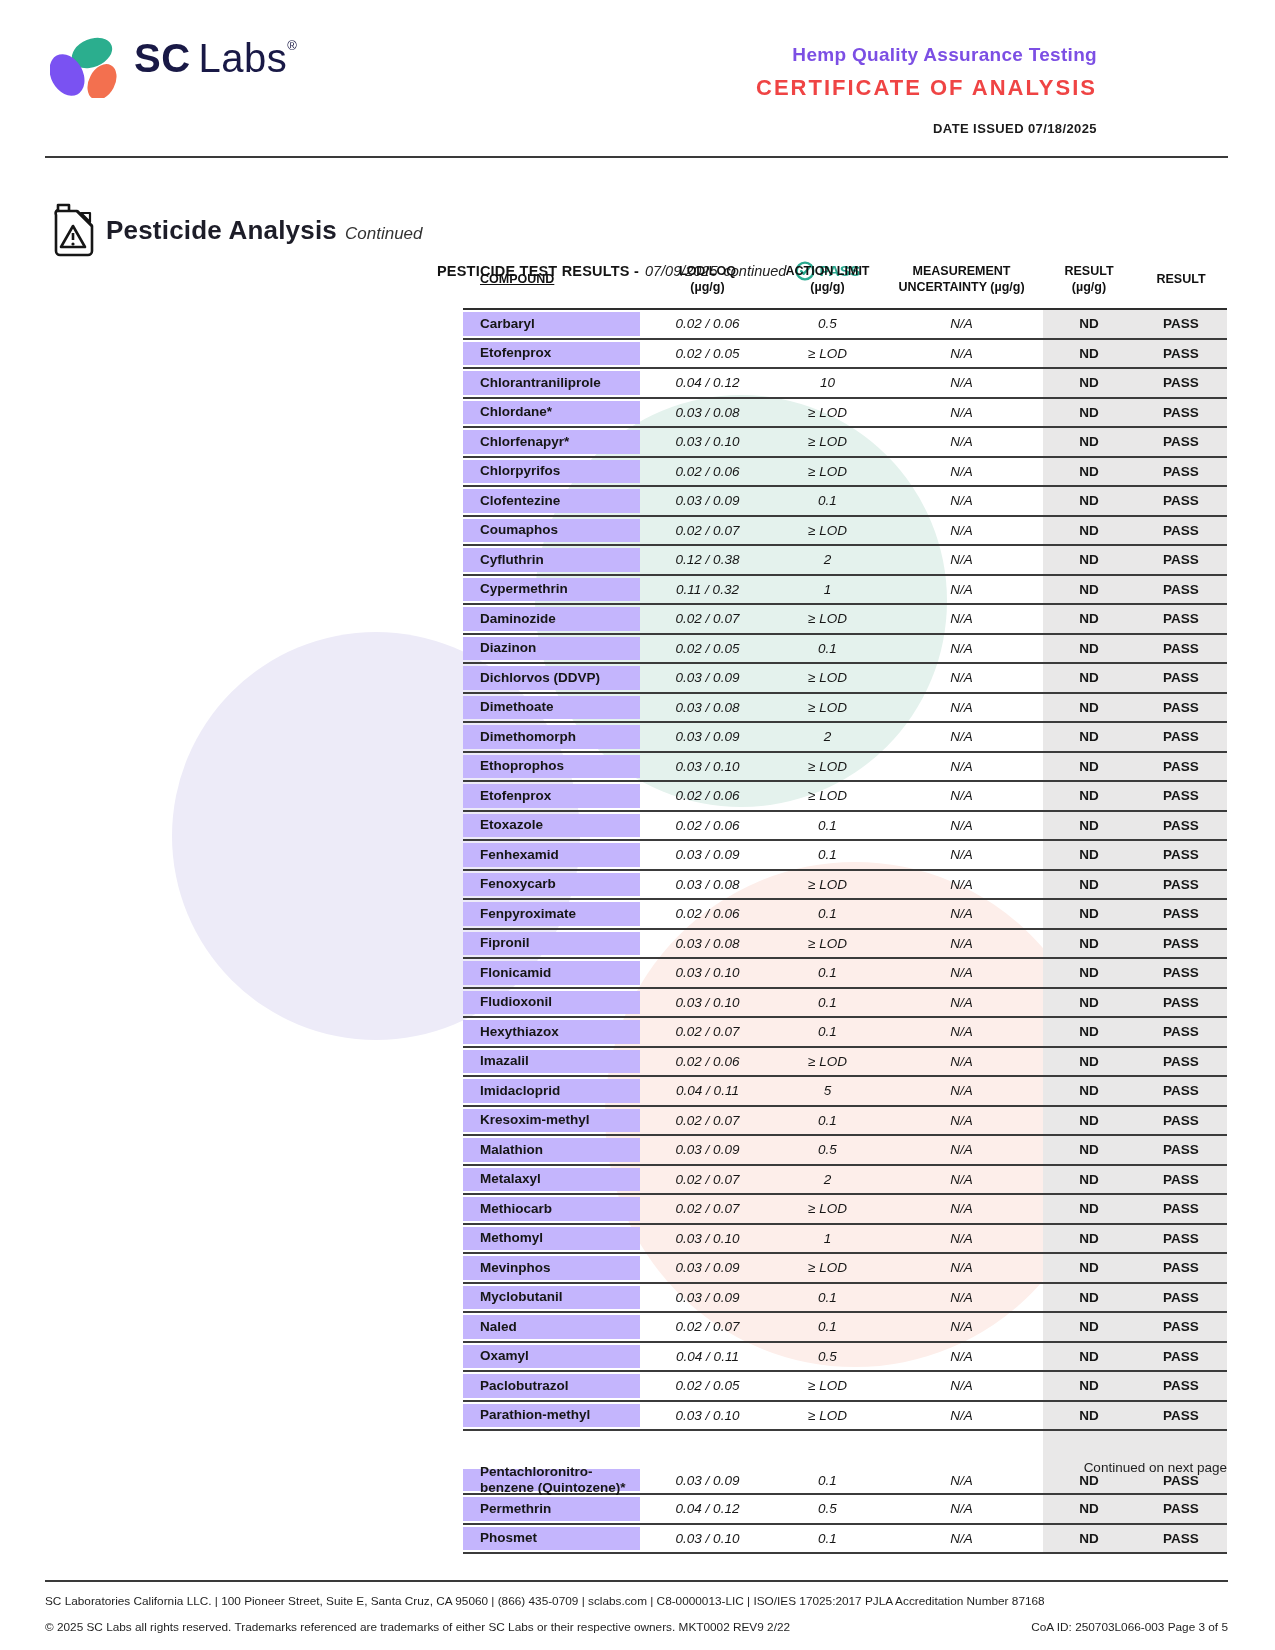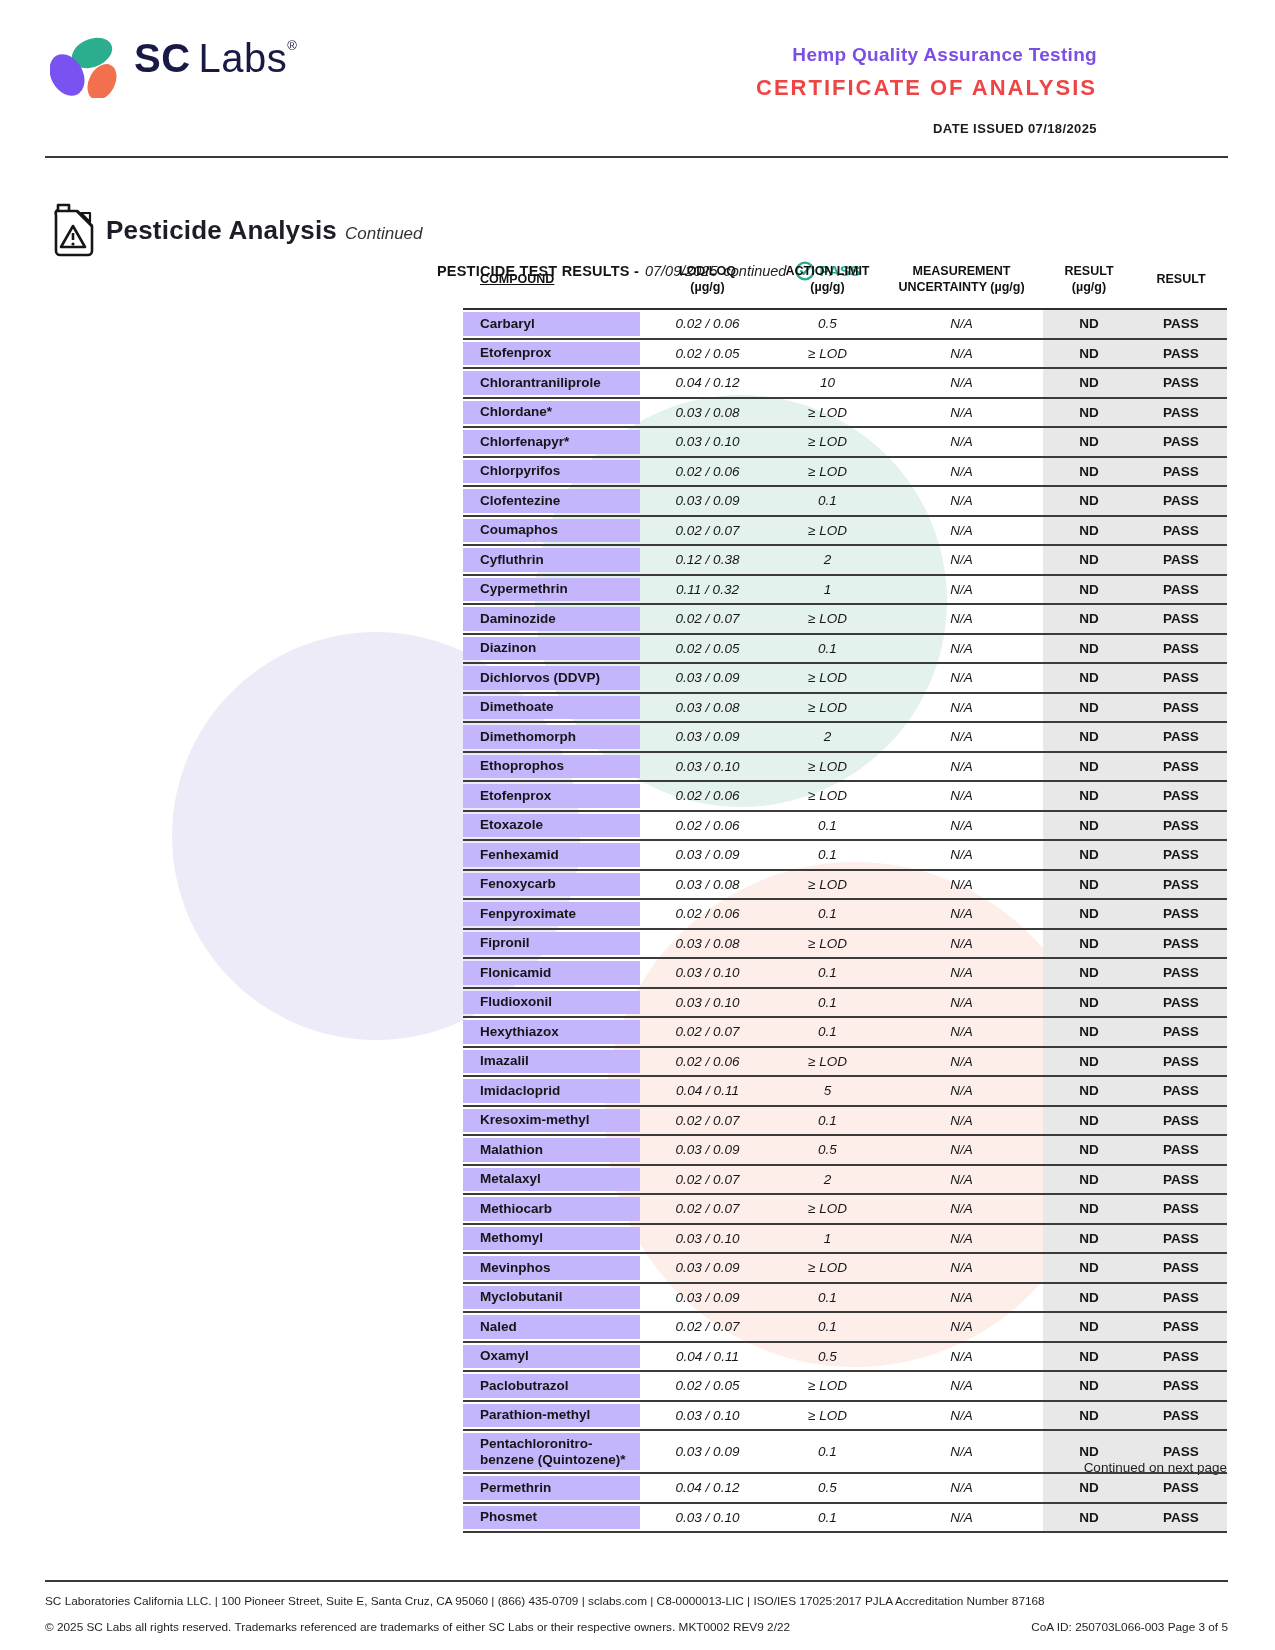--- a/index.html
+++ b/index.html
@@ -46,21 +46,21 @@
   
   .ptable { position:absolute; left:463px; top:250px; width:764px; }
   .gray-band { position:absolute; left:580px; width:184px; top:60px; bottom:0; background:#e9e8e8; z-index:0; }
   .thead { position:relative; z-index:1; display:flex; height:60px; align-items:center;
            border-bottom:2.5px solid #2e2e2e; box-sizing:border-box;
            font-size:12.5px; font-weight:700; color:#111; line-height:1.3; }
   .thead .hc { text-align:center; white-space:pre-line; }
   .thead .hc.h-compound { text-align:left; padding-left:17px; box-sizing:border-box;text-decoration:underline; }
   .tbody { position:relative; z-index:1; }
   .trow { display:flex; height:29.5px; box-sizing:border-box; border-bottom:2px solid #3b3b3b; }
-  .trow.tall { height:43px; }
+  .trow.tall { height:28px;margin-top:36px; }
   .cell { display:flex; align-items:center; justify-content:center; font-size:13.5px; color:#161616; box-sizing:border-box; }
   .c-compound { width:177px; justify-content:flex-start; padding-left:17px;
                 background:#c4b5fd; margin:2px 0; font-weight:700; white-space:pre-line; line-height:1.15; }
   .c-lod   { width:135px; font-style:italic; }
   .c-limit { width:105px; font-style:italic; }
   .c-unc   { width:163px; font-style:italic; }
   .c-res   { width:92px;  font-weight:700; }
   .c-status{ width:92px;  font-weight:700; }
   .h-compound { width:177px; } .h-lod { width:135px; } .h-limit { width:105px; }
   .h-unc { width:163px; } .h-res { width:92px; } .h-status { width:92px; }

